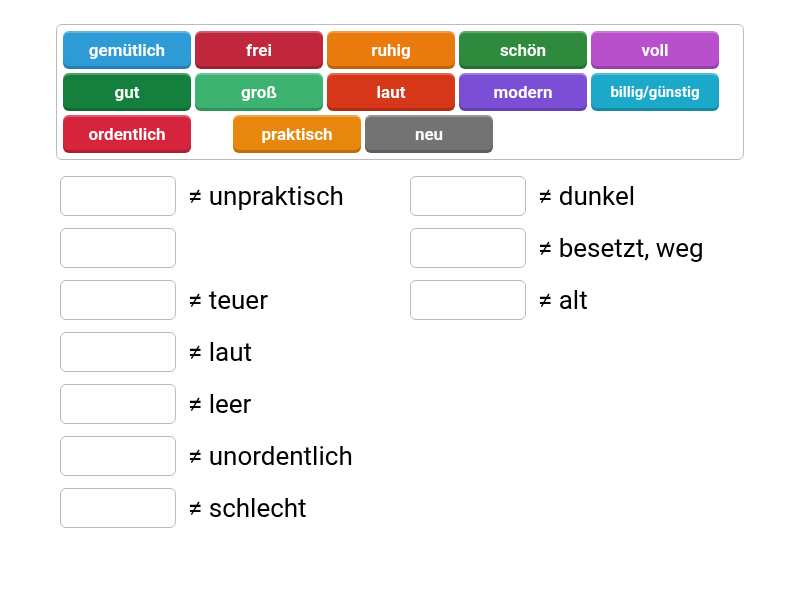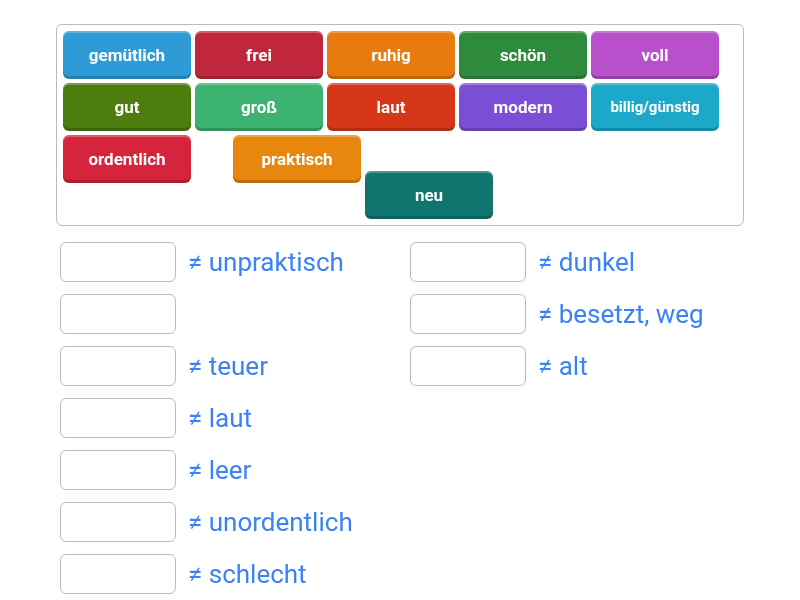--- a/index.html
+++ b/index.html
@@ -14,21 +14,21 @@
     border: 1px solid #bbb;
     border-radius: 6px;
     padding: 6px;
     display: flex;
     flex-wrap: wrap;
     gap: 4px;
     margin-bottom: 16px;
   }
   .tile {
     width: 128px;
-    height: 48px;
+    height: 38px;
     border-radius: 6px;
     color: #fff;
     font-weight: 700;
     font-size: 17px;
     display: flex;
     align-items: center;
     justify-content: center;
     cursor: grab;
     box-shadow: inset 0 -3px 0 rgba(0,0,0,0.18), inset 0 2px 0 rgba(255,255,255,0.25);
     user-select: none;
@@ -52,41 +52,41 @@
   .slot {
     width: 116px;
     height: 40px;
     border: 1px solid #bbb;
     border-radius: 6px;
     background: #fff;
     flex-shrink: 0;
   }
   .label {
     font-size: 26px;
-    color: #3b82f6;
+    color: #000000;
     white-space: nowrap;
   }
 </style>
 </head>
 <body>
 
 <div class="tile-box" id="tile-box">
     <div class="tile" style="background: rgb(46, 155, 214);">gemütlich</div>
     <div class="tile" style="background: rgb(192, 39, 60);">frei</div>
     <div class="tile" style="background: rgb(232, 122, 14);">ruhig</div>
     <div class="tile" style="background: rgb(46, 139, 61);">schön</div>
     <div class="tile" style="background: rgb(184, 79, 203);">voll</div>
-    <div class="tile" style="background: #4d7c0f;">gut</div>
+    <div class="tile" style="background: #15803d;">gut</div>
     <div class="tile" style="background: rgb(60, 179, 113);">groß</div>
     <div class="tile" style="background: rgb(214, 55, 24);">laut</div>
     <div class="tile" style="background: rgb(122, 79, 214);">modern</div>
     <div class="tile" style="background: rgb(28, 168, 201); font-size: 15px;">billig/günstig</div>
     <div class="tile" style="background: rgb(214, 36, 60);">ordentlich</div>
     <div class="tile" style="background: rgb(232, 135, 14); margin-left: 38px;">praktisch</div>
-    <div class="tile" style="background: #0f766e; margin-top: 36px;">neu</div>
+    <div class="tile" style="background: #737373;">neu</div>
   </div>
 
 <div class="answers" id="answers">
     <div class="pair">
       <div class="slot"></div>
       <span class="label">≠ unpraktisch</span>
     </div>
     <div class="pair">
       <div class="slot"></div>
     </div>

